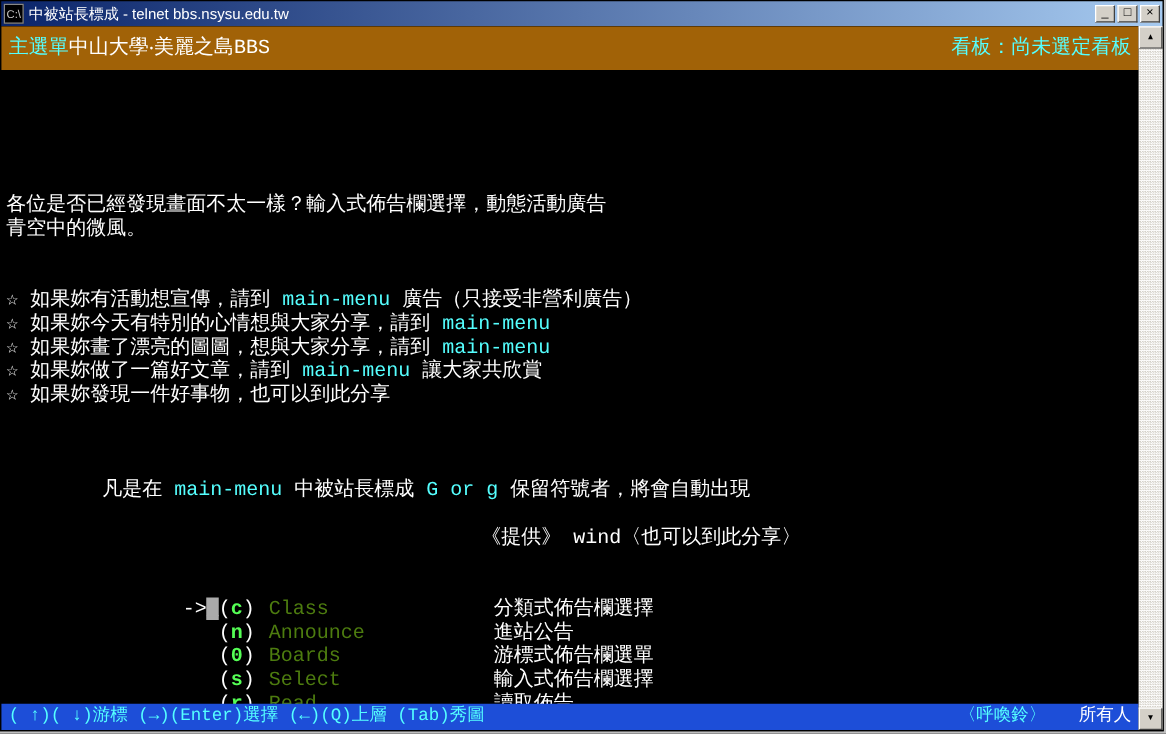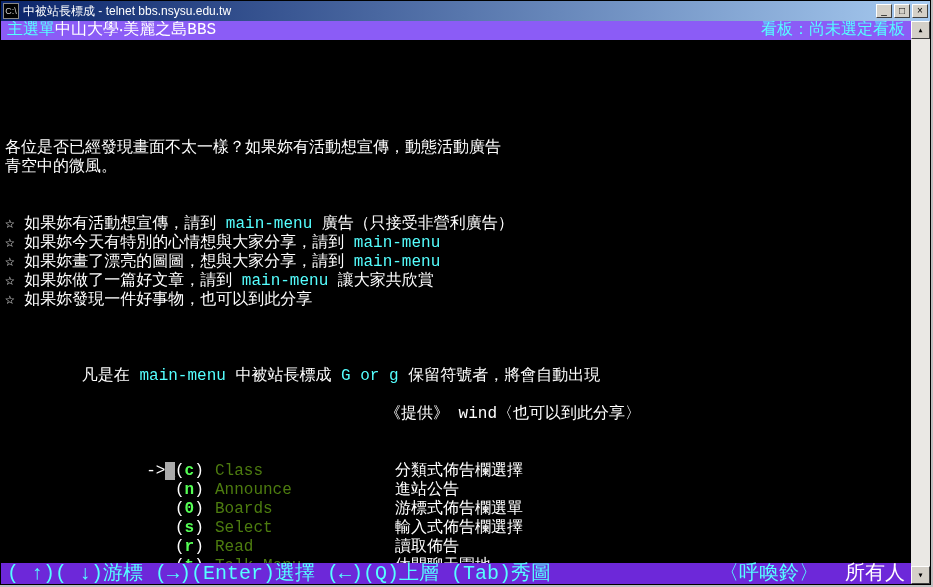--- a/index.html
+++ b/index.html
@@ -75,23 +75,23 @@
     border-right-color: #404040;
     border-bottom-color: #404040;
     font-size: 10px; text-align: center; line-height: 15px;
     cursor: pointer;
   }
   .sb-track {
     flex: 1;
     background: repeating-conic-gradient(#d4d0c8 0 25%, #fff 0 50%) 50% / 2px 2px;
   }
   .bbs-bluebar {
-    background: #8b5cf6;
+    background: #a16207;
     color: #55ffff;
-    height: 19px;
+    height: 35px;
     display: flex;
     align-items: center;
     padding: 0 6px;
     white-space: pre;
   }
   .bbs-bluebar .center { flex: 1; text-align: left; color: #fff; }
   .bbs-bluebar .right { color: #55ffff; }
   .bbs-bluebar .left { color: #55ffff; }
   .body-area {
     padding: 4px 4px 0 4px;
@@ -115,25 +115,25 @@
   .menu-row .col1 { width: 170px; text-align: right; color: #fff; }
   .menu-row .col-key { width: 40px; text-align: left; }
   .menu-row .col-key .paren { color: #fff; }
   .menu-row .col-key .hot { color: #55ff55; font-weight: bold; }
   .menu-row .col2 { color: #4d7c0f; width: 180px; }
   .menu-row .col3 { color: #ffffff; }
   .footer-bar {
     position: absolute;
     bottom: 0; left: 0; right: 0;
     height: 21px;
-    background: #6d28d9;
+    background: #1d4ed8;
     color: #ffffff;
     white-space: pre;
     padding: 1px 6px;
-    font-size: 20px;
+    font-size: 14px;
     display: flex; align-items: center;
   }
   .footer-bar .fcyan { color: #55ffff; }
   .footer-bar .fwhite { color: #ffffff; }
   .cursor { background: #aaa; color:#aaa; }
 </style>
 </head>
 <body>
 
 <div class="window">
@@ -147,21 +147,21 @@
 
   <div class="terminal">
     <div class="bbs-bluebar">
       <span class="left">主選單</span>
       <span class="center">中山大學‧美麗之島BBS</span>
       <span class="right">看板：尚未選定看板</span>
     </div>
 
     <div class="body-area">
       <div class="row"> </div>
-      <div id="intro-block"><div class="row white">各位是否已經發現畫面不太一樣？如果妳有活動想宣傳，動態活動廣告</div><div class="row white">青空中的微風。</div></div>
+      <div id="intro-block"><div class="row white">各位是否已經發現畫面不太一樣？輸入式佈告欄選擇，動態活動廣告</div><div class="row white">青空中的微風。</div></div>
       <div id="stars-block"><div class="row white"><span>☆ 如果妳有活動想宣傳，請到 </span><span class="cyan">main-menu</span><span> 廣告（只接受非營利廣告）</span></div><div class="row white"><span>☆ 如果妳今天有特別的心情想與大家分享，請到 </span><span class="cyan">main-menu</span><span></span></div><div class="row white"><span>☆ 如果妳畫了漂亮的圖圖，想與大家分享，請到 </span><span class="cyan">main-menu</span><span></span></div><div class="row white"><span>☆ 如果妳做了一篇好文章，請到 </span><span class="cyan">main-menu</span><span> 讓大家共欣賞</span></div><div class="row white"><span>☆ 如果妳發現一件好事物，也可以到此分享</span><span></span></div></div>
       <div class="row white">
         <span>凡是在 </span><span class="cyan">main-menu</span><span> 中被站長標成 </span><span class="cyan">G or g</span><span> 保留符號者，將會自動出現</span>
       </div>
       <div class="provider-row">《提供》 wind〈也可以到此分享〉</div>
       <div id="menu-block"><div class="menu-row"><div class="col1">-&gt;<span class="cursor">_</span></div><div class="col-key"><span class="paren">(</span><span class="hot">c</span><span class="paren">)</span></div><div class="col2">Class</div><div class="col3">分類式佈告欄選擇</div></div><div class="menu-row"><div class="col1"></div><div class="col-key"><span class="paren">(</span><span class="hot">n</span><span class="paren">)</span></div><div class="col2">Announce</div><div class="col3">進站公告</div></div><div class="menu-row"><div class="col1"></div><div class="col-key"><span class="paren">(</span><span class="hot">0</span><span class="paren">)</span></div><div class="col2">Boards</div><div class="col3">游標式佈告欄選單</div></div><div class="menu-row"><div class="col1"></div><div class="col-key"><span class="paren">(</span><span class="hot">s</span><span class="paren">)</span></div><div class="col2">Select</div><div class="col3">輸入式佈告欄選擇</div></div><div class="menu-row"><div class="col1"></div><div class="col-key"><span class="paren">(</span><span class="hot">r</span><span class="paren">)</span></div><div class="col2">Read</div><div class="col3">讀取佈告</div></div><div class="menu-row"><div class="col1"></div><div class="col-key"><span class="paren">(</span><span class="hot">t</span><span class="paren">)</span></div><div class="col2">Talk Menu</div><div class="col3">休閒聊天園地</div></div><div class="menu-row"><div class="col1"></div><div class="col-key"><span class="paren">(</span><span class="hot">m</span><span class="paren">)</span></div><div class="col2">Mail Menu</div><div class="col3">個人郵件信箱</div></div></div>
     </div>
 
     <div class="footer-bar">
       <span class="fcyan">( ↑)( ↓)游標 (→)(Enter)選擇 (←)(Q)上層 (Tab)秀圖</span>

